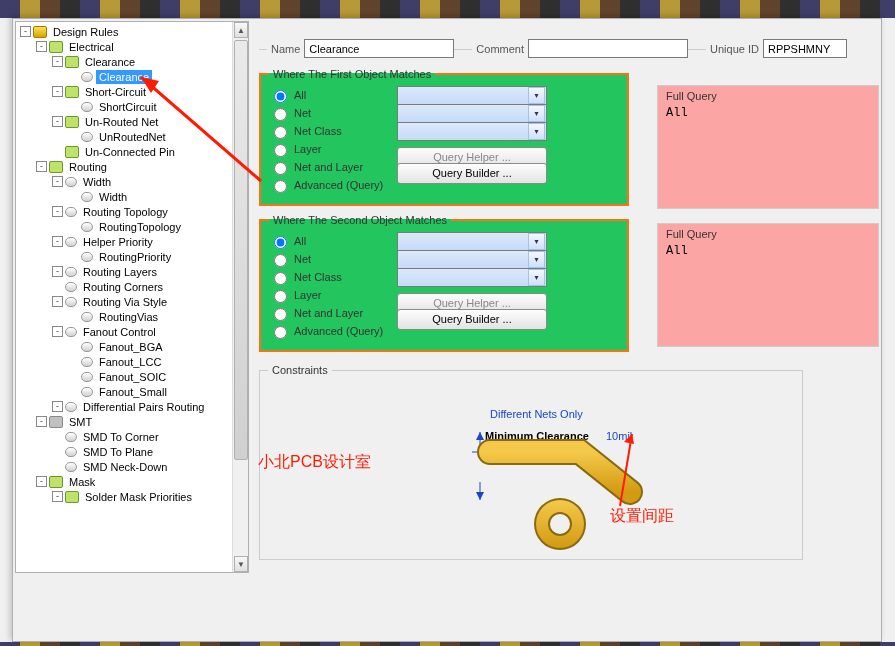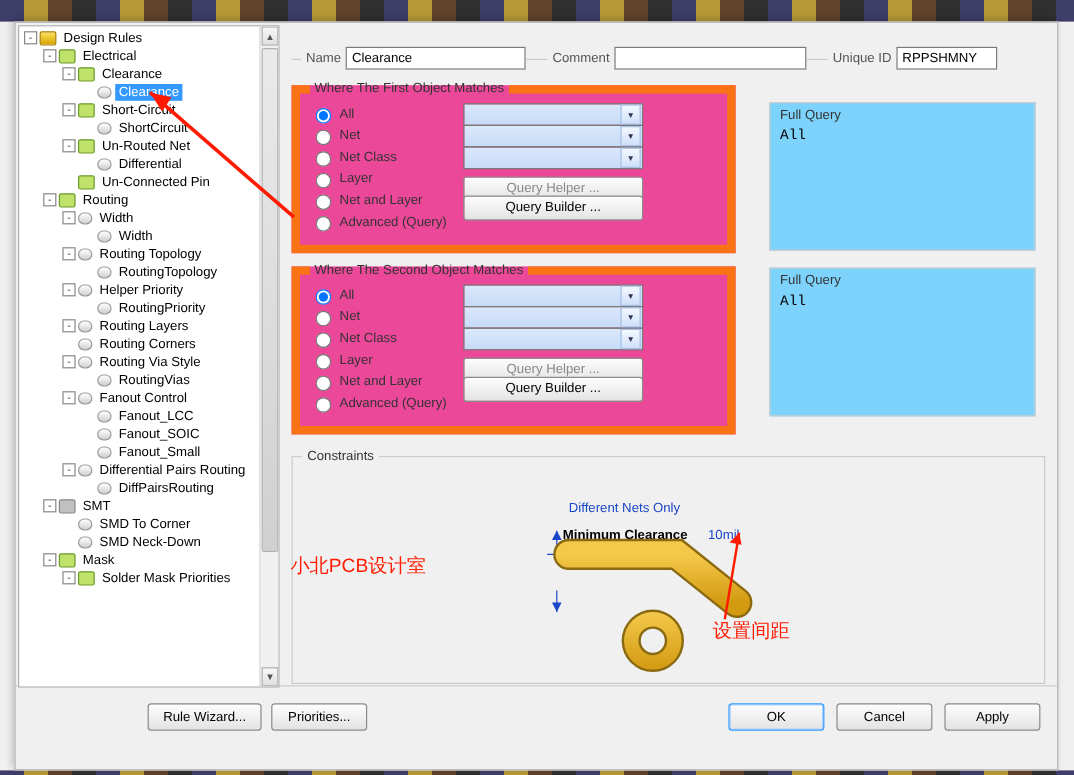--- a/index.html
+++ b/index.html
@@ -79,43 +79,43 @@
     padding: 18px 8px 4px 8px;
   }
   .hgrp { display:flex; align-items:center; }
   .hline-before { border-top:1px solid #ccc; flex:0 0 8px; margin-top:2px; }
   .hlabel { color:#555; padding:0 4px; font-size:11px; }
   input.txt {
     border:1px solid #7a7a7a; height:19px; padding:1px 4px; font-size:11px;
     background:#fff;
   }
   fieldset {
-    border:7px solid #f97316; margin:6px 8px; padding:6px 8px 10px 8px;
+    border:2px solid #f97316; margin:6px 8px; padding:6px 8px 10px 8px;
     font-size:11px; color:#333;
-    background:#ec4899;
+    background:#22c55e;
   }
   legend { color:#333; padding:0 4px; font-size:11px; }
   .match-row { display:flex; align-items:flex-start; gap:8px; }
   .radio-col { width:120px; }
   .radio-col label { display:flex; align-items:center; height:18px; gap:4px; }
   .combo-col { width:150px; display:flex; flex-direction:column; gap:0px; padding-top:0px;}
   .combo {
     height:19px; border:1px solid #7a7a7a;
     background:linear-gradient(#dbe8fb,#c6dbf7);
     display:flex; align-items:center; justify-content:flex-end;
     margin-bottom: -1px;
   }
   .combo .arrow { width:17px; height:17px; margin:0 1px; background:linear-gradient(#f4f8ff,#cfe0fa); border:1px solid #a7c0e6; display:flex;align-items:center;justify-content:center;font-size:8px;color:#335; }
   button.wbtn {
     height:21px; border:1px solid #8a8a8a; background:linear-gradient(#fdfdfd,#e3e3e3);
     border-radius:3px; font-size:11px; cursor:pointer; padding:0 8px;
   }
   button.wbtn:disabled { color:#888;margin-top:16px; }
   .query-box {
-    border:1px solid #ccc; margin:6px 8px; padding:4px 8px; background:#7dd3fc;
+    border:1px solid #ccc; margin:6px 8px; padding:4px 8px; background:#fca5a5;
     height: 124px; width: 222px; position:absolute;
   }
   .query-title { font-size:11px; color:#333; }
   .query-val { font-family: "Courier New", monospace; font-size:12px; margin-top:4px; }
   .constraints {
     border:1px solid #ccc; margin:6px 8px; padding:6px 8px; background:#f0f0f0;
     height: 196px; position:relative;
   }
   .annot-red { color:#ff1a00; font-size:16px; position:absolute; pointer-events:none; font-family:"Microsoft YaHei","SimSun",sans-serif; }
   .diff-nets { color:#1a46c8; font-size:11px; position:absolute; }
@@ -202,21 +202,21 @@
             <div class="tree-row">
               <span class="ind" style="width: 36px;"></span>
               <span class="exp">-</span>
               <span class="ticon ic-cat"></span>
               <span class="tlabel">Un-Routed Net</span>
             </div>
             <div class="tree-row">
               <span class="ind" style="width: 52px;"></span>
               <span class="noexp"></span>
               <span class="ticon ic-rule"></span>
-              <span class="tlabel">Differential</span>
+              <span class="tlabel">UnRoutedNet</span>
             </div>
             <div class="tree-row">
               <span class="ind" style="width: 36px;"></span>
               <span class="noexp"></span>
               <span class="ticon ic-cat"></span>
               <span class="tlabel">Un-Connected Pin</span>
             </div>
             <div class="tree-row">
               <span class="ind" style="width: 20px;"></span>
               <span class="exp">-</span>
@@ -286,57 +286,63 @@
             <div class="tree-row">
               <span class="ind" style="width: 36px;"></span>
               <span class="exp">-</span>
               <span class="ticon ic-rule"></span>
               <span class="tlabel">Fanout Control</span>
             </div>
             <div class="tree-row">
               <span class="ind" style="width: 52px;"></span>
               <span class="noexp"></span>
               <span class="ticon ic-rule"></span>
+              <span class="tlabel">Fanout_BGA</span>
+            </div>
+            <div class="tree-row">
+              <span class="ind" style="width: 52px;"></span>
+              <span class="noexp"></span>
+              <span class="ticon ic-rule"></span>
               <span class="tlabel">Fanout_LCC</span>
             </div>
             <div class="tree-row">
               <span class="ind" style="width: 52px;"></span>
               <span class="noexp"></span>
               <span class="ticon ic-rule"></span>
               <span class="tlabel">Fanout_SOIC</span>
             </div>
             <div class="tree-row">
               <span class="ind" style="width: 52px;"></span>
               <span class="noexp"></span>
               <span class="ticon ic-rule"></span>
               <span class="tlabel">Fanout_Small</span>
             </div>
             <div class="tree-row">
               <span class="ind" style="width: 36px;"></span>
               <span class="exp">-</span>
               <span class="ticon ic-rule"></span>
               <span class="tlabel">Differential Pairs Routing</span>
-            </div>
-            <div class="tree-row">
-              <span class="ind" style="width: 52px;"></span>
-              <span class="noexp"></span>
-              <span class="ticon ic-rule"></span>
-              <span class="tlabel">DiffPairsRouting</span>
             </div>
             <div class="tree-row">
               <span class="ind" style="width: 20px;"></span>
               <span class="exp">-</span>
               <span class="ticon ic-smt"></span>
               <span class="tlabel">SMT</span>
             </div>
             <div class="tree-row">
               <span class="ind" style="width: 36px;"></span>
               <span class="noexp"></span>
               <span class="ticon ic-rule"></span>
               <span class="tlabel">SMD To Corner</span>
+            </div>
+            <div class="tree-row">
+              <span class="ind" style="width: 36px;"></span>
+              <span class="noexp"></span>
+              <span class="ticon ic-rule"></span>
+              <span class="tlabel">SMD To Plane</span>
             </div>
             <div class="tree-row">
               <span class="ind" style="width: 36px;"></span>
               <span class="noexp"></span>
               <span class="ticon ic-rule"></span>
               <span class="tlabel">SMD Neck-Down</span>
             </div>
             <div class="tree-row">
               <span class="ind" style="width: 20px;"></span>
               <span class="exp">-</span>
@@ -484,21 +490,21 @@
         </div>
       </fieldset>
 
       
       <div class="query-box" style="left:398px; top:196px;">
         <div class="query-title">Full Query</div>
         <div class="query-val">All</div>
       </div>
 
       
-      <fieldset class="constraints" style="width:628px">
+      <fieldset class="constraints" style="width:544px">
         <legend>Constraints</legend>
 
         <div class="diff-nets" style="left:230px; top:32px">Different Nets Only</div>
         <div class="minc" style="left:225px; top:54px">Minimum Clearance</div>
         <div class="mil" style="left:346px; top:54px">10mil</div>
 
         <svg width="220" height="130" style="position:absolute; left:200px; top:56px">
           <defs>
             <linearGradient id="gold" x1="0" y1="0" x2="0" y2="1">
               <stop offset="0%" stop-color="#f4c94a"></stop>
@@ -531,24 +537,13 @@
       
 
       
       <svg class="arrow-svg" style="left:-170px; top:40px" width="200" height="140">
         <line x1="180" y1="120" x2="60" y2="16" stroke="#ff1a00" stroke-width="3"></line>
         <polygon points="60,16 78,20 70,32" fill="#ff1a00"></polygon>
       </svg>
     </div>
   </div>
 
-  <div class="footer">
-    <div class="left">
-      <button class="fbtn">Rule Wizard...</button>
-      <button class="fbtn">Priorities...</button>
-    </div>
-    <div class="right">
-      <button class="fbtn default">OK</button>
-      <button class="fbtn">Cancel</button>
-      <button class="fbtn">Apply</button>
-    </div>
-  </div>
 </div>
 
 </body></html>

